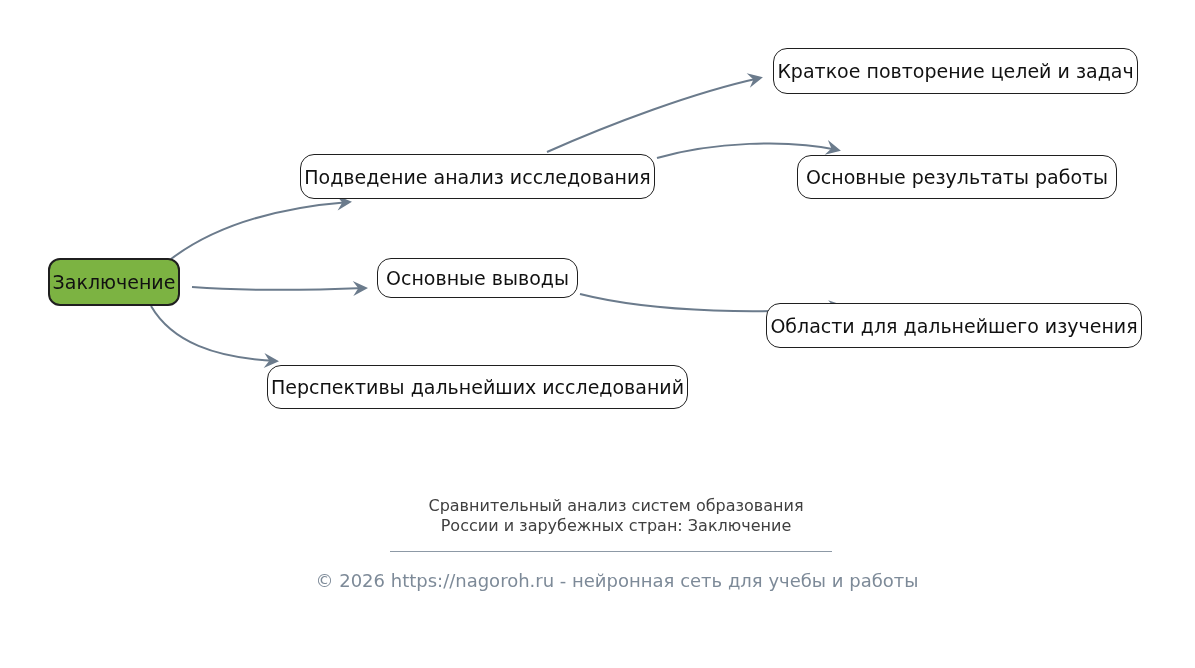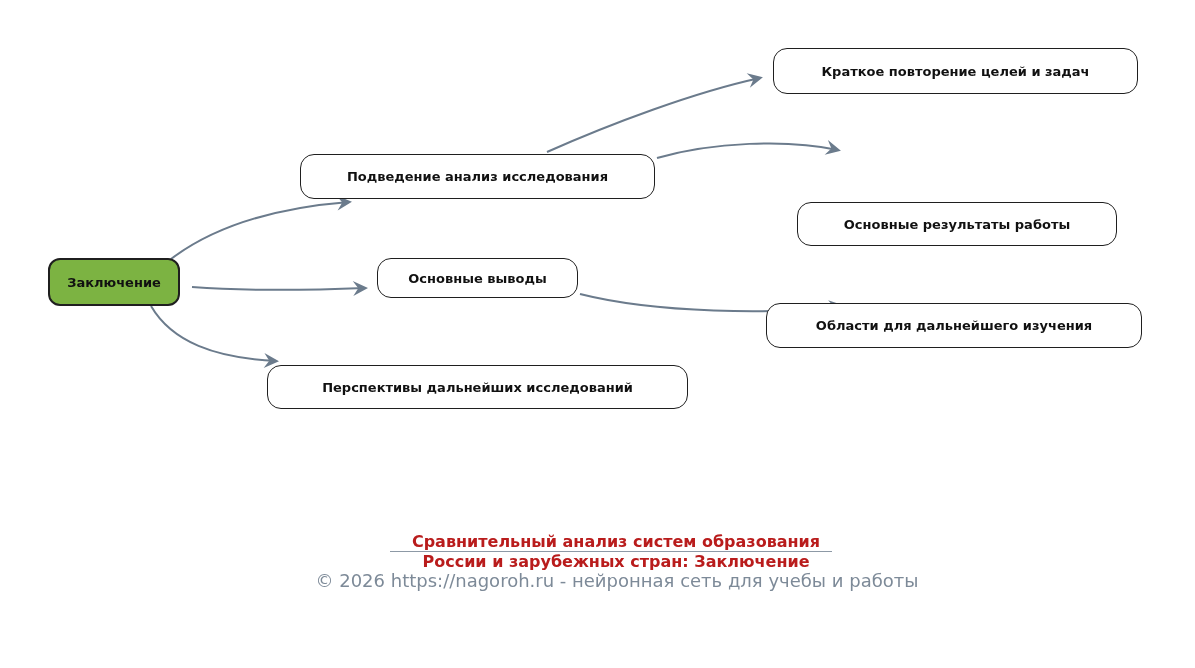--- a/index.html
+++ b/index.html
@@ -23,48 +23,46 @@
   }
   .node {
     position: absolute;
     box-sizing: border-box;
     border: 1.7px solid #1f1f1f;
     border-radius: 14px;
     background: #ffffff;
     display: flex;
     align-items: center;
     justify-content: center;
-    font-size: 13px;
+    font-size: 19px;
     color: #111111;
     white-space: nowrap;
     padding: 16px 12px;
-    font-weight: bold;
   }
   .node-root {
     left: 48px; top: 258px; width: 132px; height: 48px;
     background: #7CB342;
     border-radius: 12px;
     border-width: 2px;
   }
   .node-podvedenie   { left: 300px; top: 154px; width: 355px; height: 45px; }
   .node-kratkoe      { left: 773px; top: 48px;  width: 365px; height: 46px; }
-  .node-rezultaty    { left: 797px; top: 155px; width: 320px; height: 44px; margin-top: 47px; }
+  .node-rezultaty    { left: 797px; top: 155px; width: 320px; height: 44px; }
   .node-vyvody       { left: 377px; top: 258px; width: 201px; height: 40px; text-align: center; }
   .node-oblasti      { left: 766px; top: 259px; width: 376px; height: 45px; margin-top: 44px; }
   .node-perspektivy  { left: 267px; top: 365px; width: 421px; height: 44px; }
 
   .footer-title {
     position: absolute;
     left: 316px; top: 496px; width: 600px;
     text-align: center;
-    font-weight: bold;
+    font-weight: normal;
     font-size: 16px;
     line-height: 20px;
-    color: #b91c1c;
-    margin-top: 36px;
+    color: #404040;
   }
   .footer-divider {
     position: absolute;
     left: 390px; top: 551px; width: 442px;
     border-top: 1px solid #8d99a6;
     height: 0;
   }
   .footer-copyright {
     position: absolute;
     left: 277px; top: 570px; width: 680px;

